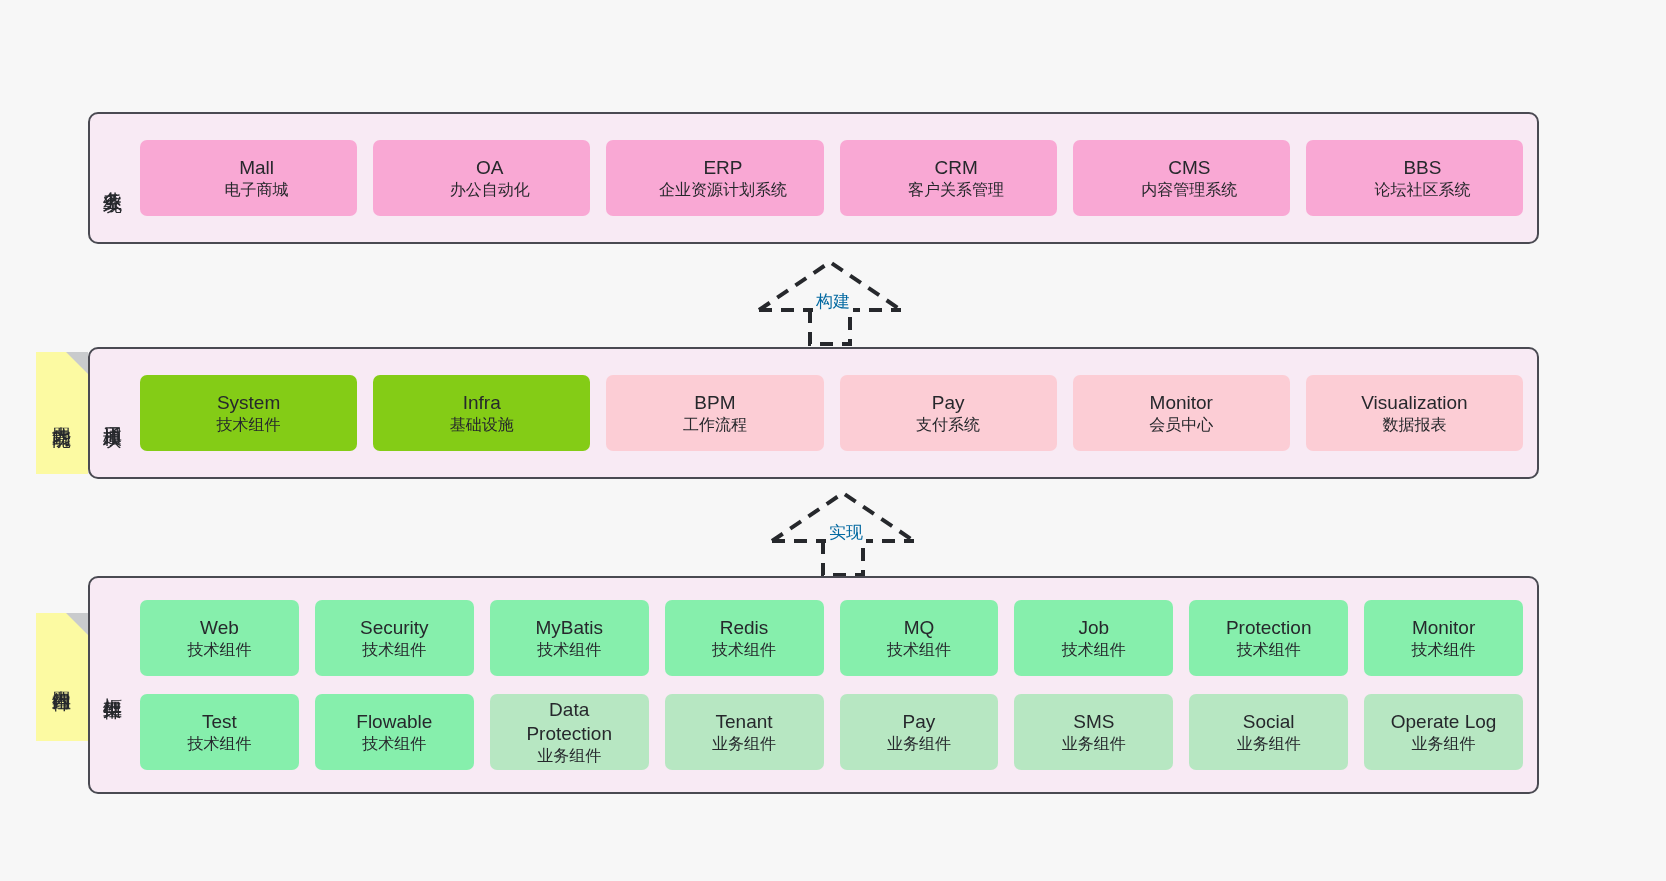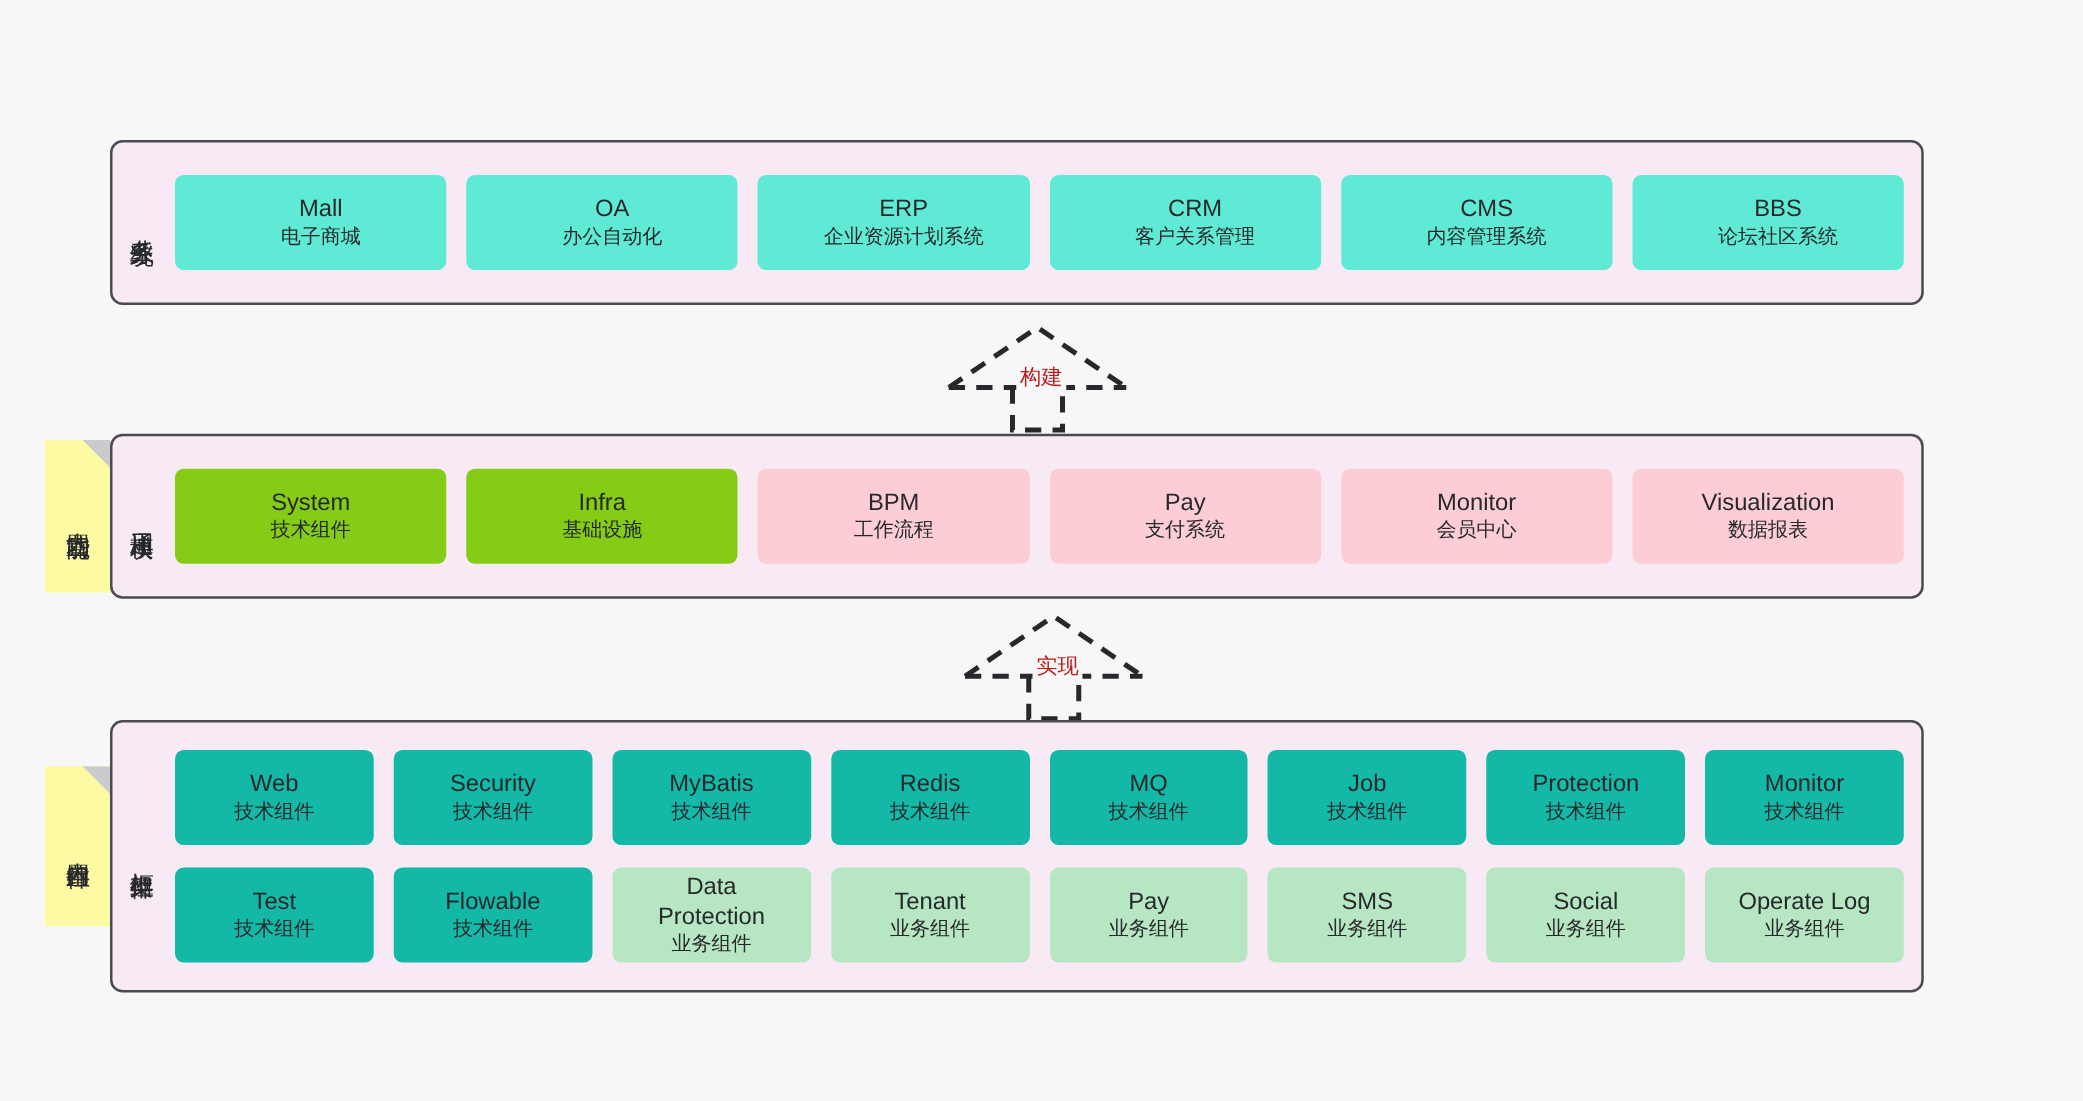--- a/index.html
+++ b/index.html
@@ -70,24 +70,24 @@
   }
   .node .name {
     font-size: 19px;
     white-space: pre-line;
   }
   .node .sub {
     font-size: 16px;
   }
 
   
-  .n-blue        { background: #5eead4; padding-left: 22px; }
+  .n-blue        { background: #f9a8d4; padding-left: 22px; }
   .n-red         { background: #84cc16; }
   .n-pink        { background: #fccdd5; }
-  .n-green       { background: #14b8a6; }
+  .n-green       { background: #86efac; }
   .n-lightgreen  { background: #b7e7c2; }
 
   
   #layer-business { left: 88px;  top: 112px; width: 1451px; height: 132px; }
   #layer-common   { left: 88px;  top: 347px; width: 1451px; height: 132px; }
   #layer-framework{ left: 88px;  top: 576px; width: 1451px; height: 218px; }
 
   #layer-business .node,
   #layer-common   .node { height: 76px; }
   #layer-framework .node { height: 76px; }
@@ -119,21 +119,21 @@
   }
   #sticky-common    { left: 36px; top: 352px; height: 122px; }
   #sticky-framework { left: 36px; top: 613px; height: 128px; }
 
   
   .arrow { position: absolute; }
   .arrow svg { display: block; overflow: visible; }
   .arrow .lbl {
     position: absolute;
     font-size: 17px;
-    color: #b91c1c;
+    color: #0369a1;
     background: #f7f7f7;
     padding: 0 3px;
     white-space: nowrap;
   }
   #arrow-build { left: 755px; top: 258px; width: 150px; height: 88px; }
   #arrow-build .lbl  { left: 58px; top: 32px; }
   #arrow-impl  { left: 768px; top: 489px; width: 150px; height: 88px; }
   #arrow-impl  .lbl  { left: 58px; top: 32px; }
 </style>
 </head>

